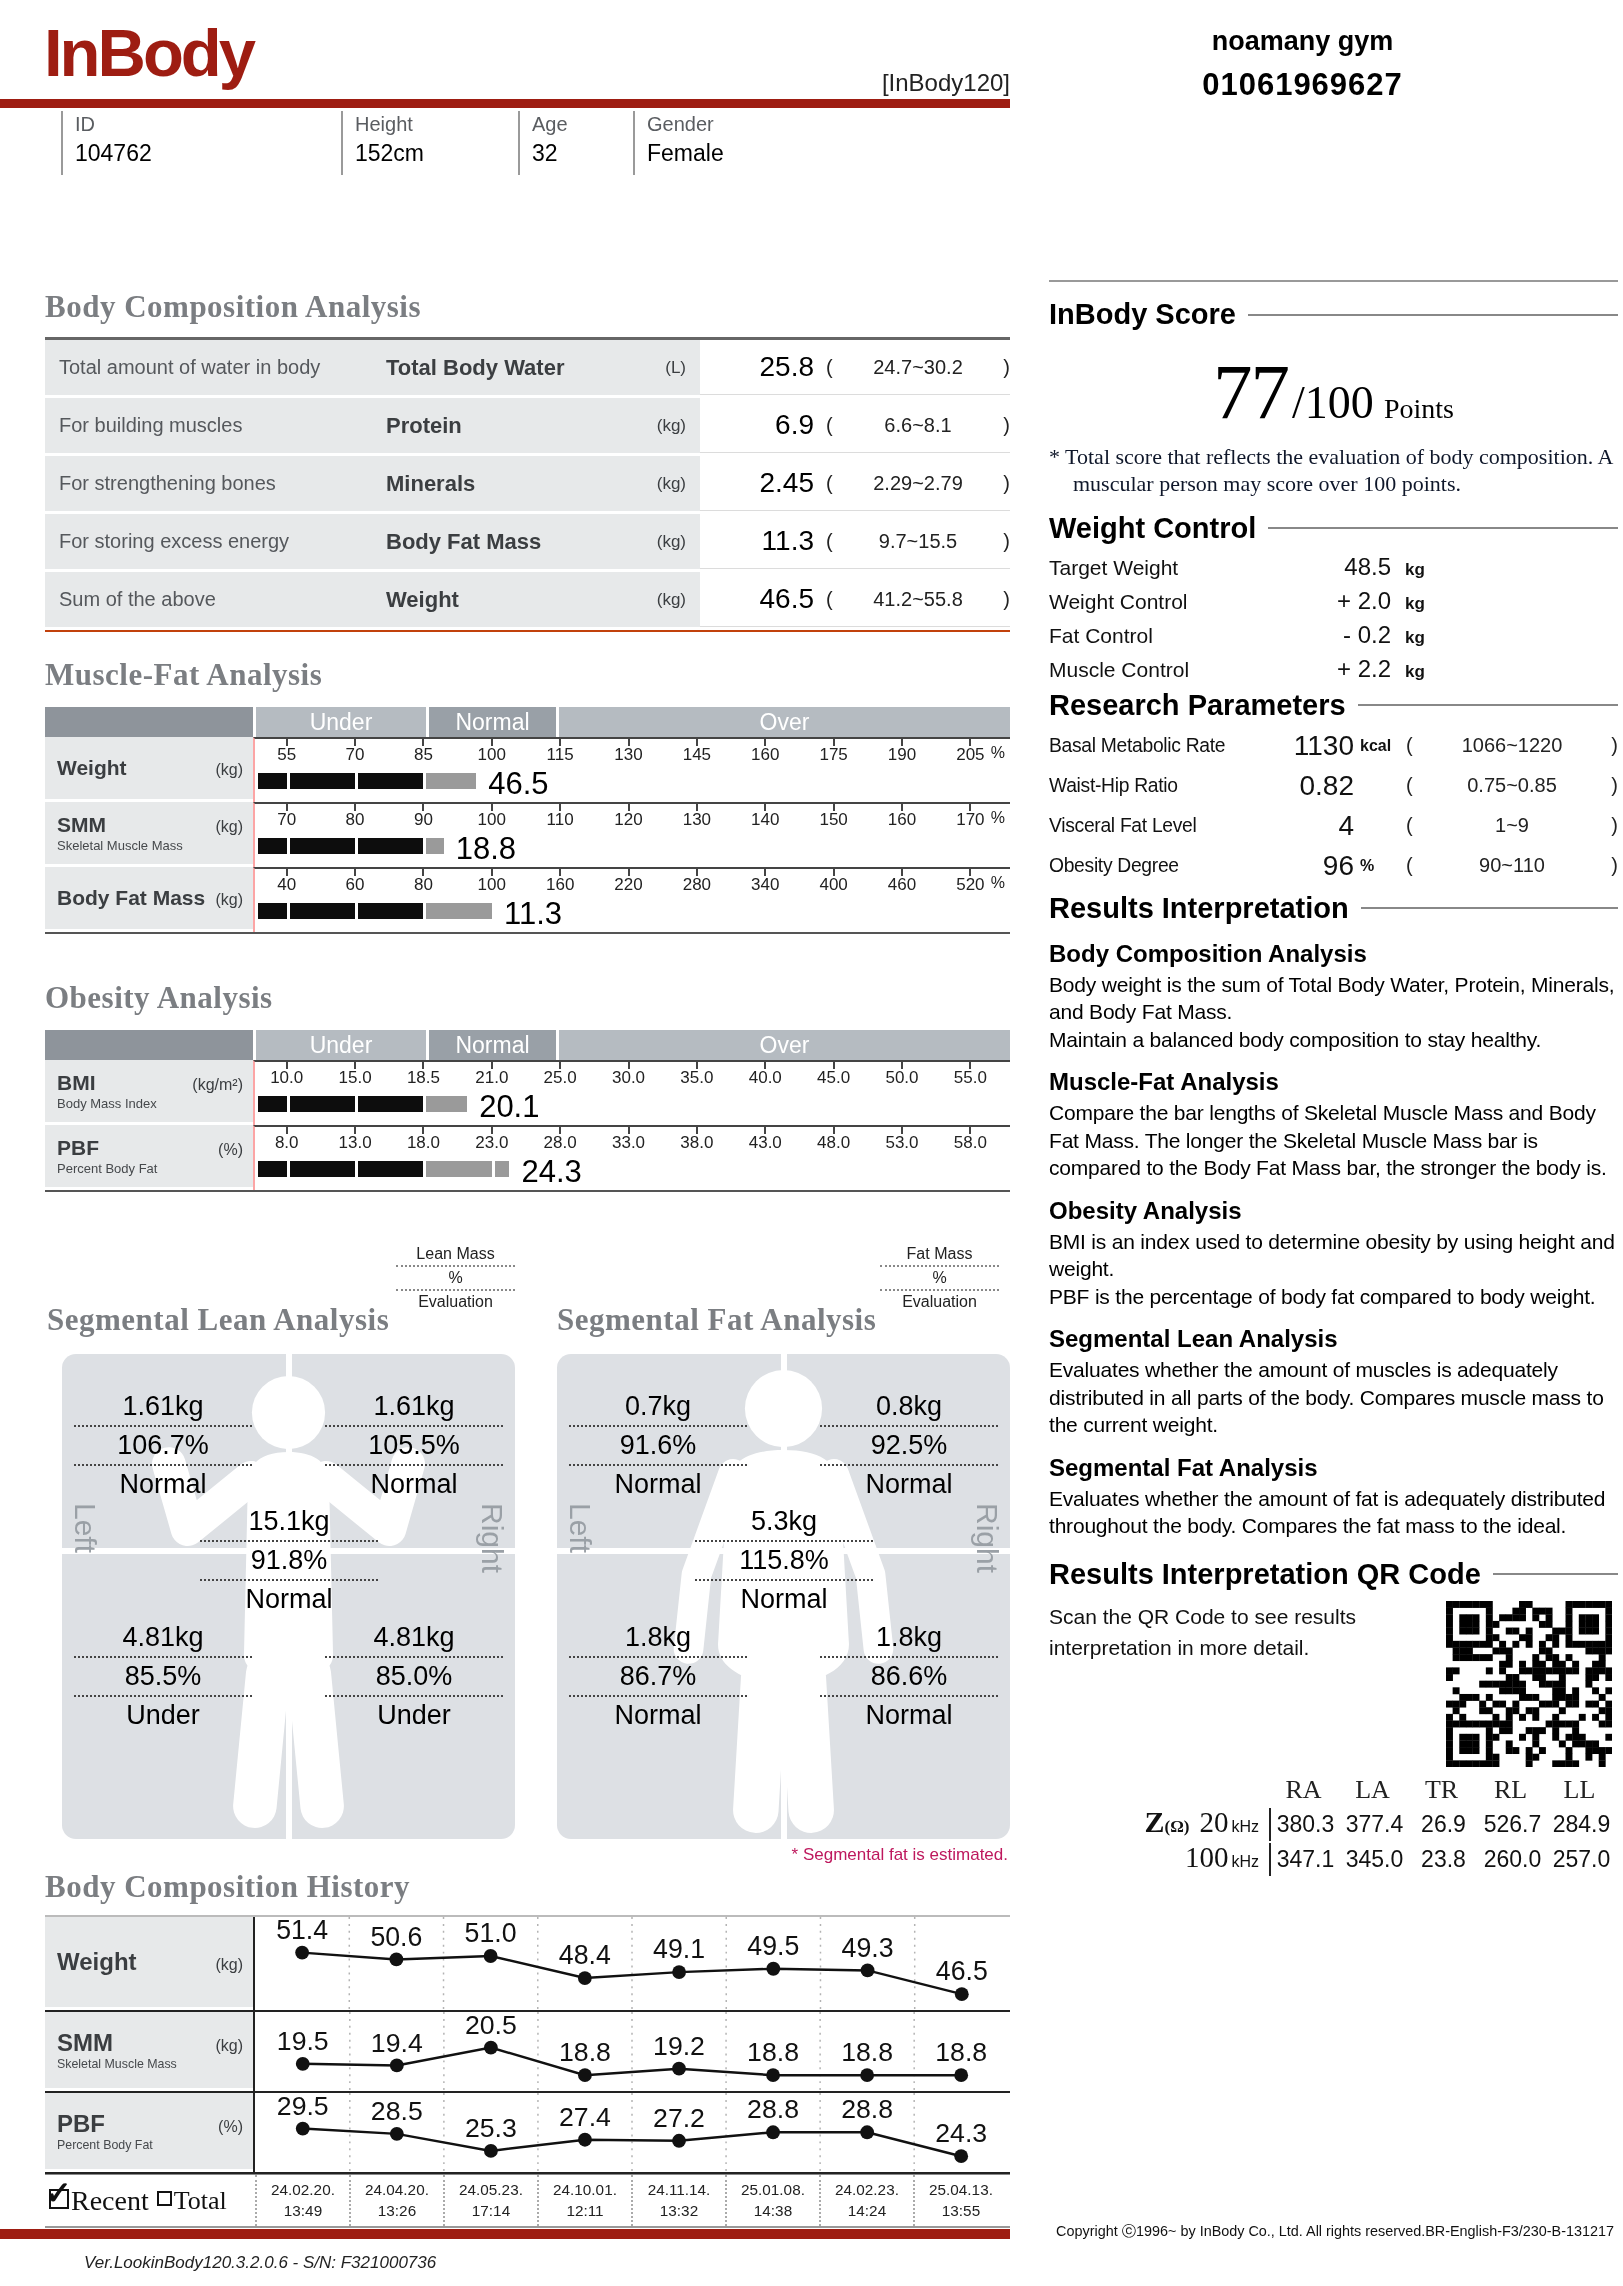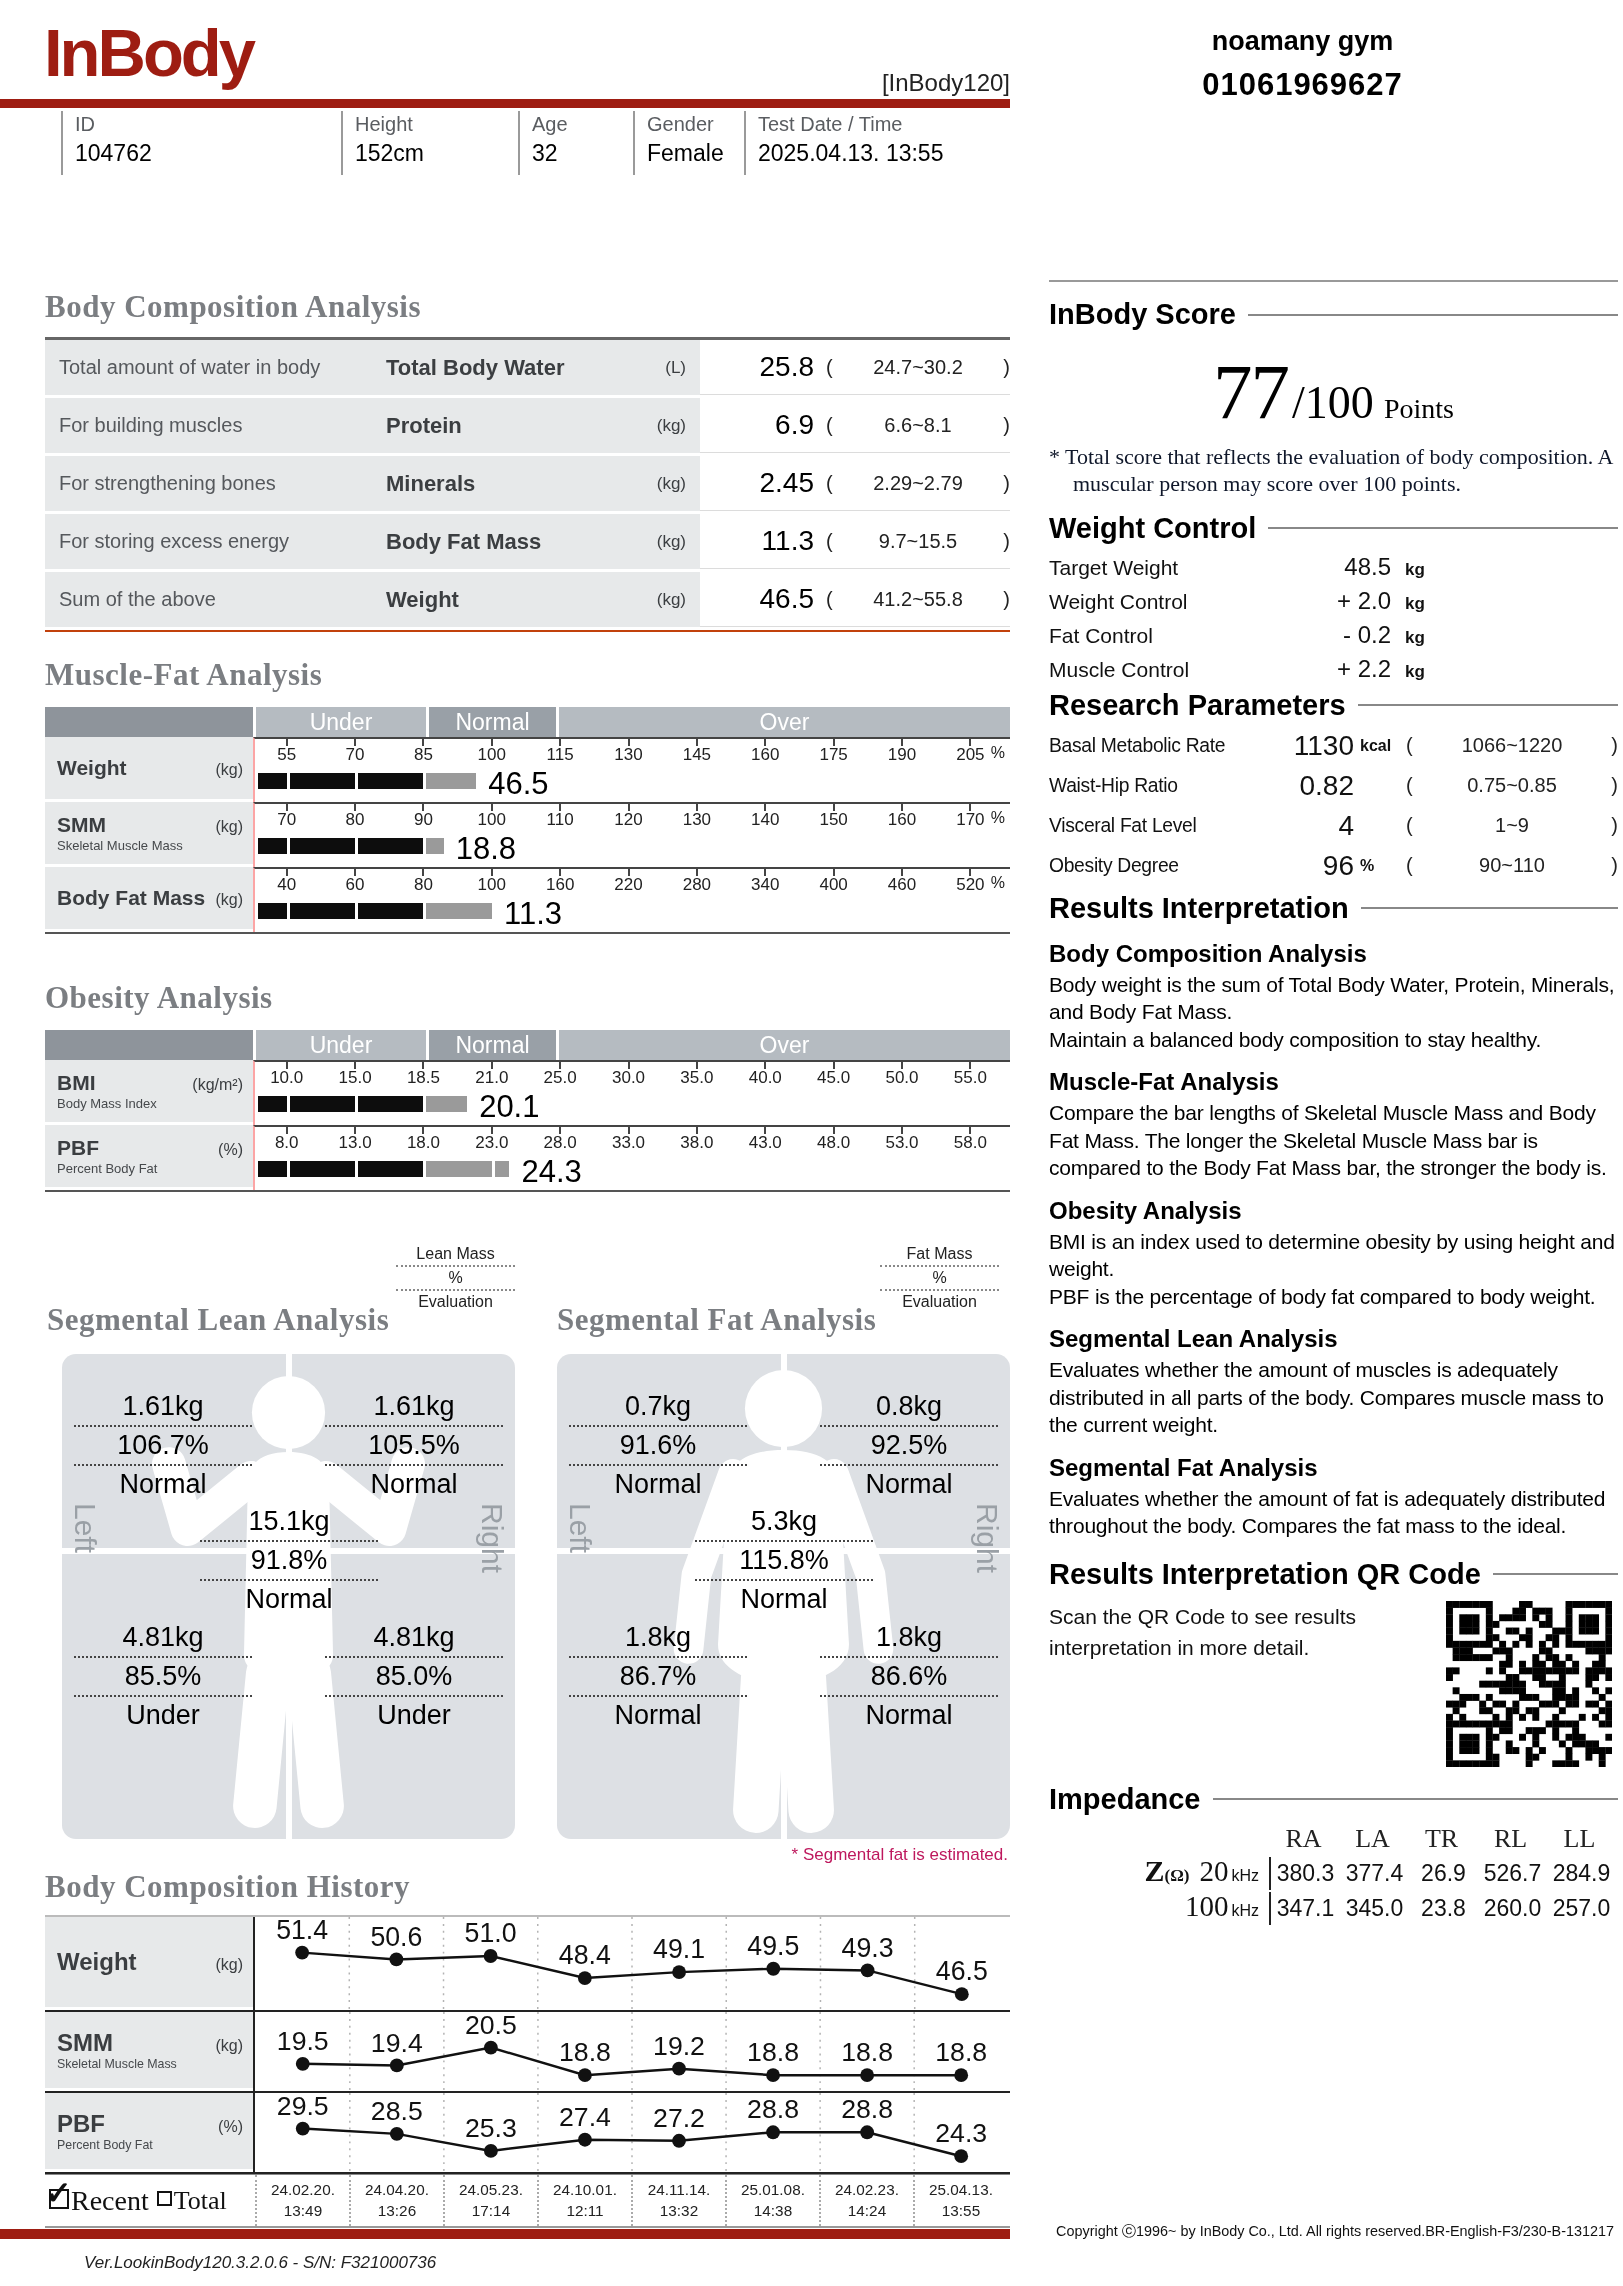--- a/index.html
+++ b/index.html
@@ -160,24 +160,20 @@
         <div class="p-label">Height</div>
         <div class="p-value">152cm</div>
       </div>
       <div class="p-cell" style="width: 115px;">
         <div class="p-label">Age</div>
         <div class="p-value">32</div>
       </div>
       <div class="p-cell" style="width: 111px;">
         <div class="p-label">Gender</div>
         <div class="p-value">Female</div>
-      </div>
-      <div class="p-cell" style="width: 287px;">
-        <div class="p-label">Test Date / Time</div>
-        <div class="p-value">2025.04.13. 13:55</div>
       </div>
     </div>
 
   <section id="bca">
     <h2 class="sec-title">Body Composition Analysis</h2>
     <div class="bca-table" id="bca-rows">
         <div class="bca-row">
           <div class="bca-left">
             <div class="bca-desc">Total amount of water in body</div>
             <div class="bca-name">Total Body Water</div>
@@ -1145,23 +1141,20 @@
           <rect x="47.04" y="161.28" width="7.02" height="7.02" fill="#000"></rect>
           <rect x="80.64" y="161.28" width="7.02" height="7.02" fill="#000"></rect>
           <rect x="107.52" y="161.28" width="7.02" height="7.02" fill="#000"></rect>
           <rect x="114.24" y="161.28" width="7.02" height="7.02" fill="#000"></rect>
           <rect x="120.96" y="161.28" width="7.02" height="7.02" fill="#000"></rect>
           <rect x="127.67999999999999" y="161.28" width="7.02" height="7.02" fill="#000"></rect>
           <rect x="154.56" y="161.28" width="7.02" height="7.02" fill="#000"></rect>
         </svg>
     </div>
 
-    <h3 class="r-title" style="margin-top:16px;">
-        <span>Impedance</span>
-      </h3>
     <div class="imp-table" id="imp-table">
         <div class="imp-hrow">
           <div class="imp-spacer"></div>
           <div class="imp-ch">RA</div>
           <div class="imp-ch">LA</div>
           <div class="imp-ch">TR</div>
           <div class="imp-ch">RL</div>
           <div class="imp-ch">LL</div>
         </div>
         <div class="imp-row">

